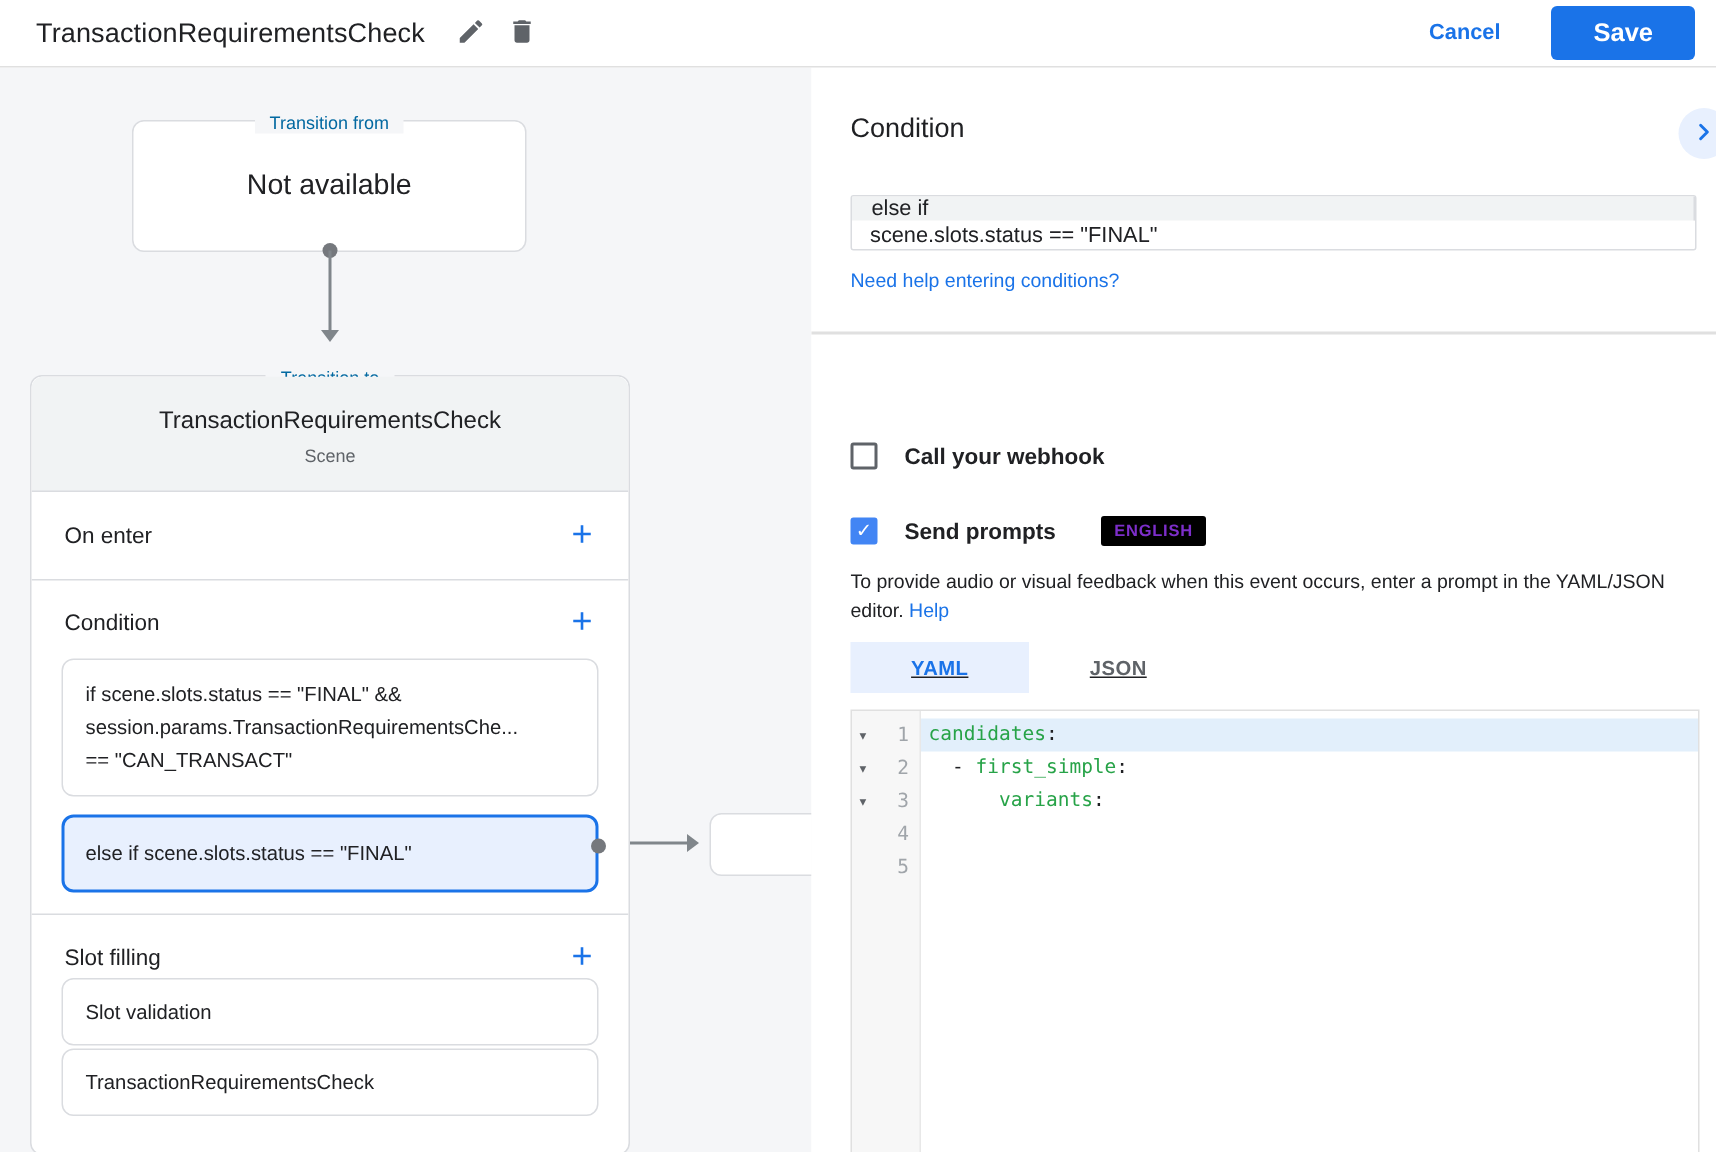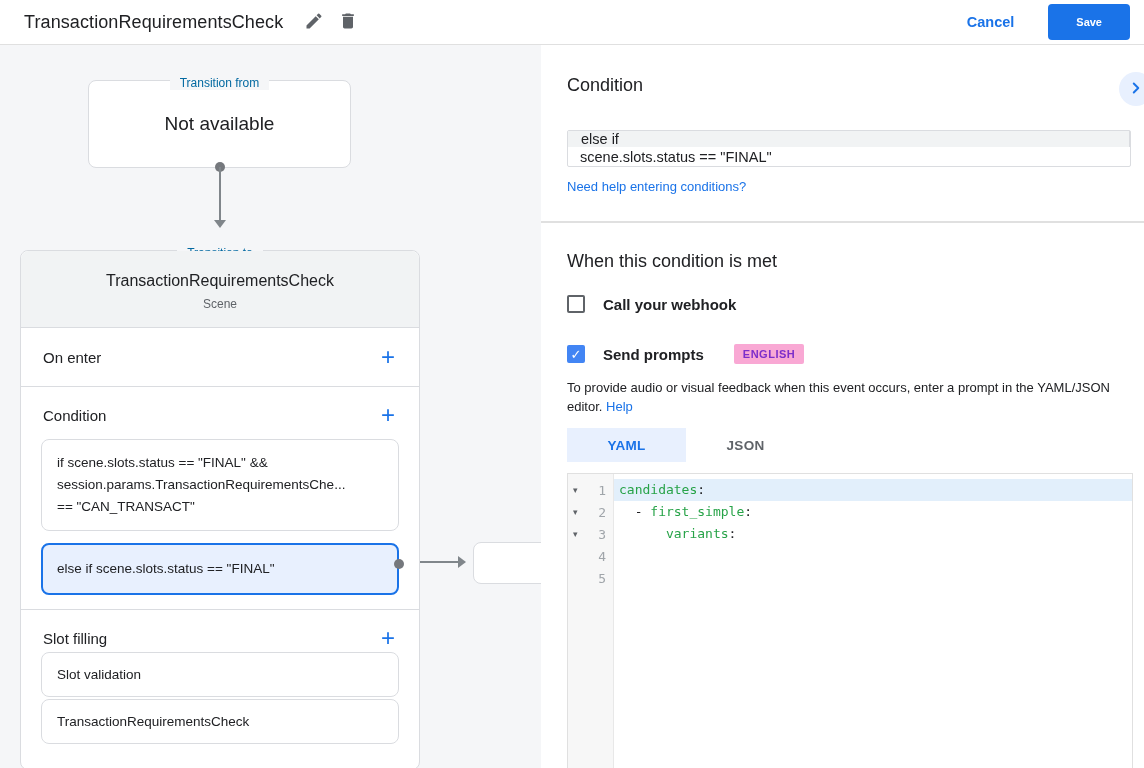--- a/index.html
+++ b/index.html
@@ -11,21 +11,21 @@
   .topbar { position:absolute; left:0; top:0; width:1144px; height:45px; background:#fff;
             border-bottom:1px solid #e0e0e0; display:flex; align-items:center; padding:0 14px 0 24px; z-index:30; }
   .topbar-title { font-size:18px; color:#202124; letter-spacing:.1px; }
   .icon-btn { width:34px; height:34px; border:none; background:transparent; display:flex;
               align-items:center; justify-content:center; cursor:pointer; border-radius:50%; }
   .icon-btn svg { fill:#5f6368; }
   .topbar .icon-btn:first-of-type { margin-left:14px; }
   .topbar-spacer { flex:1; }
   .btn-text { border:none; background:transparent; color:#1a73e8; font-size:14.5px; font-weight:600;
               padding:8px 16px; cursor:pointer; font-family:inherit; }
-  .btn-primary { border:none; background:#1a73e8; color:#fff; font-size:11px; font-weight:600;
+  .btn-primary { border:none; background:#1a73e8; color:#fff; font-size:17px; font-weight:600;
                  padding:0 28px; height:36px; border-radius:4px; margin-left:18px; cursor:pointer; font-family:inherit; }
 
   
   .canvas { position:absolute; left:0; top:45px; width:541px; height:723px; background:#f5f6f8; overflow:hidden; }
   .node { position:absolute; background:#fff; border:1px solid #dadce0; border-radius:8px; }
   .legend { position:absolute; top:-8px; left:0; right:0; text-align:center; pointer-events:none; }
   .legend span { display:inline-block; background:#f5f6f8; padding:0 10px; font-size:12px; color:#0369a1; }
 
   .tf-box { left:88px; top:35px; width:263px; height:88px; }
   .tf-content { height:100%; display:flex; align-items:center; justify-content:center; font-size:19px; color:#202124; }
@@ -84,27 +84,27 @@
   .when-heading { position:absolute; left:26px; top:206px; font-size:18px; color:#202124; }
 
   .check-row { position:absolute; left:26px; display:flex; align-items:center; gap:18px; }
   .row-webhook { top:250px; }
   .row-prompts { top:299px; }
   .checkbox { width:18px; height:18px; border:2px solid #5f6368; border-radius:2px; background:#fff;
               cursor:pointer; flex:none; }
   .checkbox.checked { background:#4285f4; border-color:#4285f4; color:#fff; display:flex;
                       align-items:center; justify-content:center; font-size:13px; font-weight:700; }
   .check-label { font-size:15px; font-weight:600; color:#202124; }
-  .lang-badge { background:#f9a8d4; color:#7d2eca; font-size:11px; font-weight:700; letter-spacing:.5px;
+  .lang-badge { background:#000000; color:#7d2eca; font-size:11px; font-weight:700; letter-spacing:.5px;
                 padding:4px 9px; border-radius:2px; margin-left:12px; }
 
   .hint { position:absolute; left:26px; top:333px; width:566px; font-size:13px; line-height:19px; color:#202124; }
   .hint a { color:#1a73e8; text-decoration:none;margin-top:32px; }
 
-  .tabs { position:absolute; left:26px; top:383px; display:flex; }
+  .tabs { position:absolute; left:26px; top:383px; display:flex;text-decoration:underline; }
   .tab { width:119px; height:34px; display:flex; align-items:center; justify-content:center;
          font-size:13.5px; font-weight:600; letter-spacing:.3px; cursor:pointer; color:#5f6368; }
   .tab.active { background:#e8f0fe; color:#1a73e8; }
 
   .editor { position:absolute; left:26px; top:428px; width:566px; height:300px;
             border:1px solid #e0e0e0; background:#fff; display:flex; overflow:hidden; }
   .gutter { width:46px; background:#f7f7f7; border-right:1px solid #e8e8e8; padding-top:5px; flex:none; }
   .gutter-row { height:22px; display:flex; align-items:center; }
   .fold { width:15px; padding-left:5px; font-size:9px; color:#5f6368; cursor:pointer; }
   .lnum { flex:1; text-align:right; padding-right:7px; font-family:"DejaVu Sans Mono","Liberation Mono",monospace;
@@ -214,21 +214,20 @@
 
     <div class="elseif-group">
       <div class="elseif-chip">else if</div>
       <input class="elseif-input" type="text" value="scene.slots.status == &quot;FINAL&quot;" style="">
     </div>
 
     <a class="help-link" href="#">Need help entering conditions?</a>
 
     <div class="panel-divider"></div>
 
-    <div class="when-heading">When this condition is met</div>
 
     <div class="check-row row-webhook">
       <div class="checkbox"></div>
       <span class="check-label">Call your webhook</span>
     </div>
 
     <div class="check-row row-prompts">
       <div class="checkbox checked">
         <span>✓</span>
       </div>

